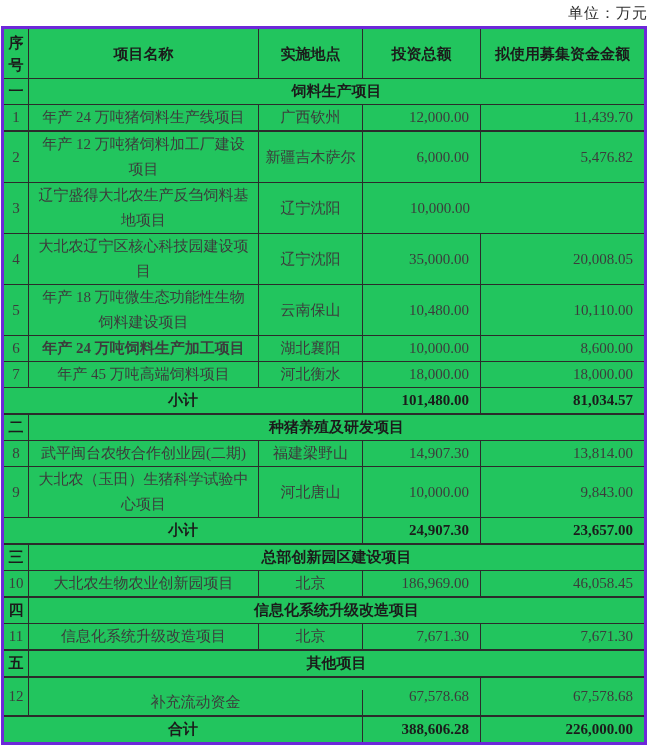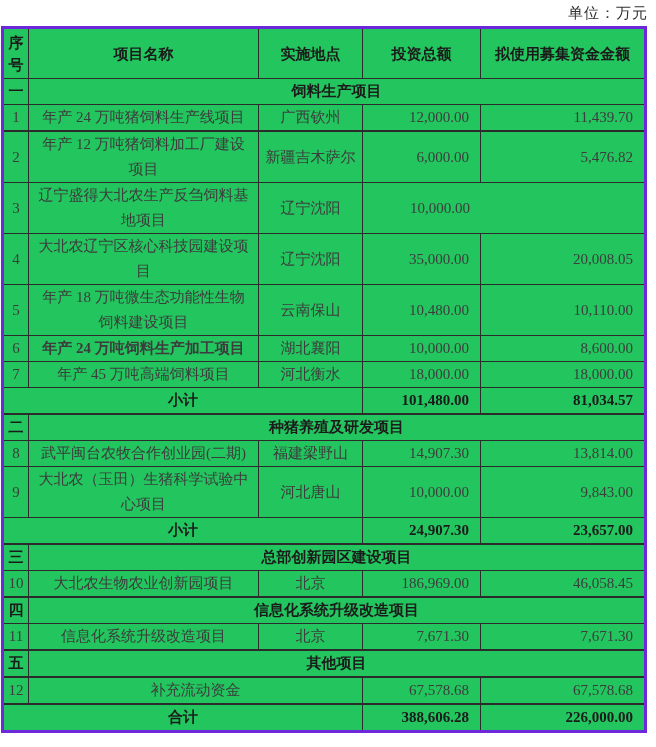--- a/index.html
+++ b/index.html
@@ -184,21 +184,21 @@
         <div class="cell" style="width: 104px;">北京</div>
         <div class="cell num" style="width: 118px;">7,671.30</div>
         <div class="cell num" style="width: 163px;">7,671.30</div>
       </div>
       <div class="row" style="border-bottom-width: 2px;">
         <div class="cell bold seq" style="width: 25px;">五</div>
         <div class="cell bold" style="width: 615px;">其他项目</div>
       </div>
       <div class="row" style="border-bottom-width: 2px;">
         <div class="cell seq" style="width: 25px;">12</div>
-        <div class="cell name-cell" style="width: 334px;">补充流动资金</div>
+        <div class="cell name-cell" style="width: 334px; margin-top: 12px;">补充流动资金</div>
         <div class="cell num" style="width: 118px;">67,578.68</div>
         <div class="cell num" style="width: 163px;">67,578.68</div>
       </div>
       <div class="row">
         <div class="cell bold" style="width: 359px;">合计</div>
         <div class="cell num bold" style="width: 118px;">388,606.28</div>
         <div class="cell num bold" style="width: 163px;">226,000.00</div>
       </div>
     </div>
 </div>

